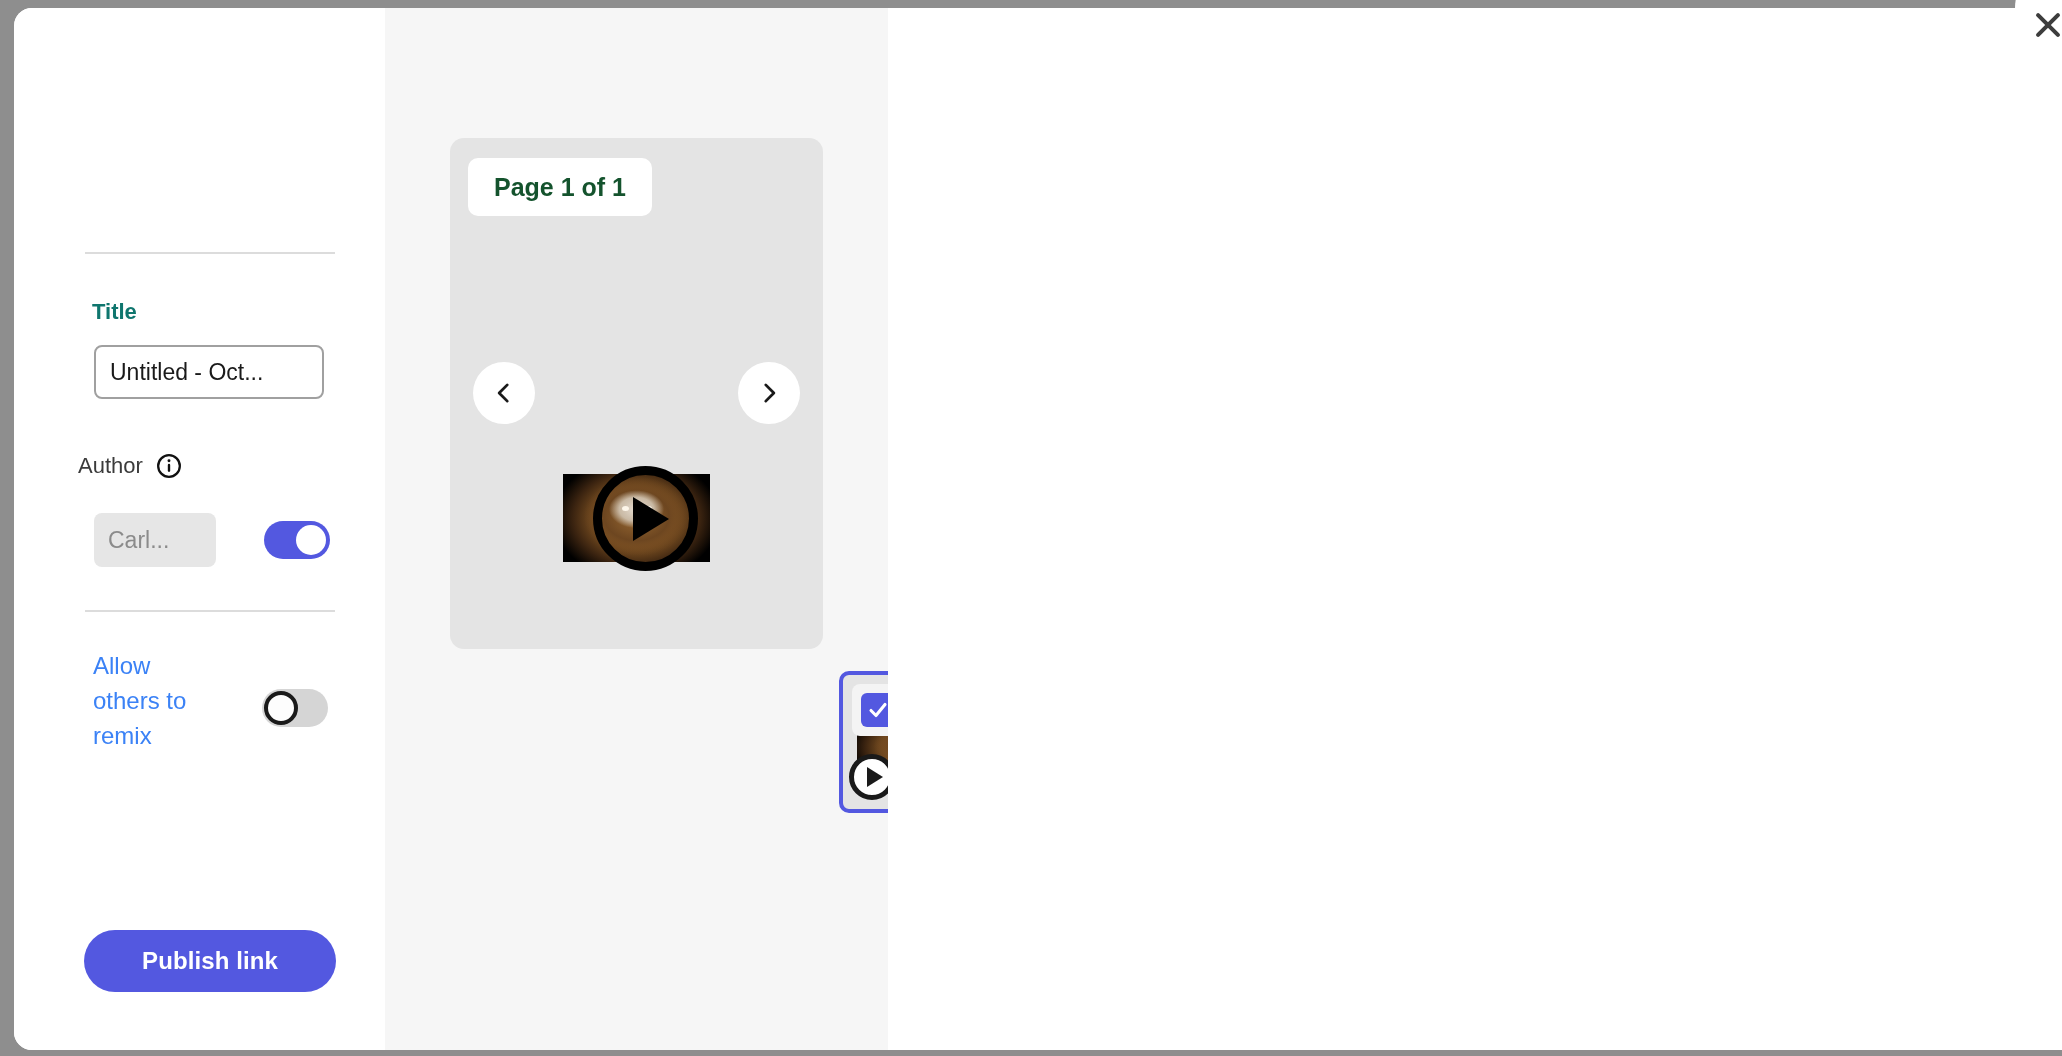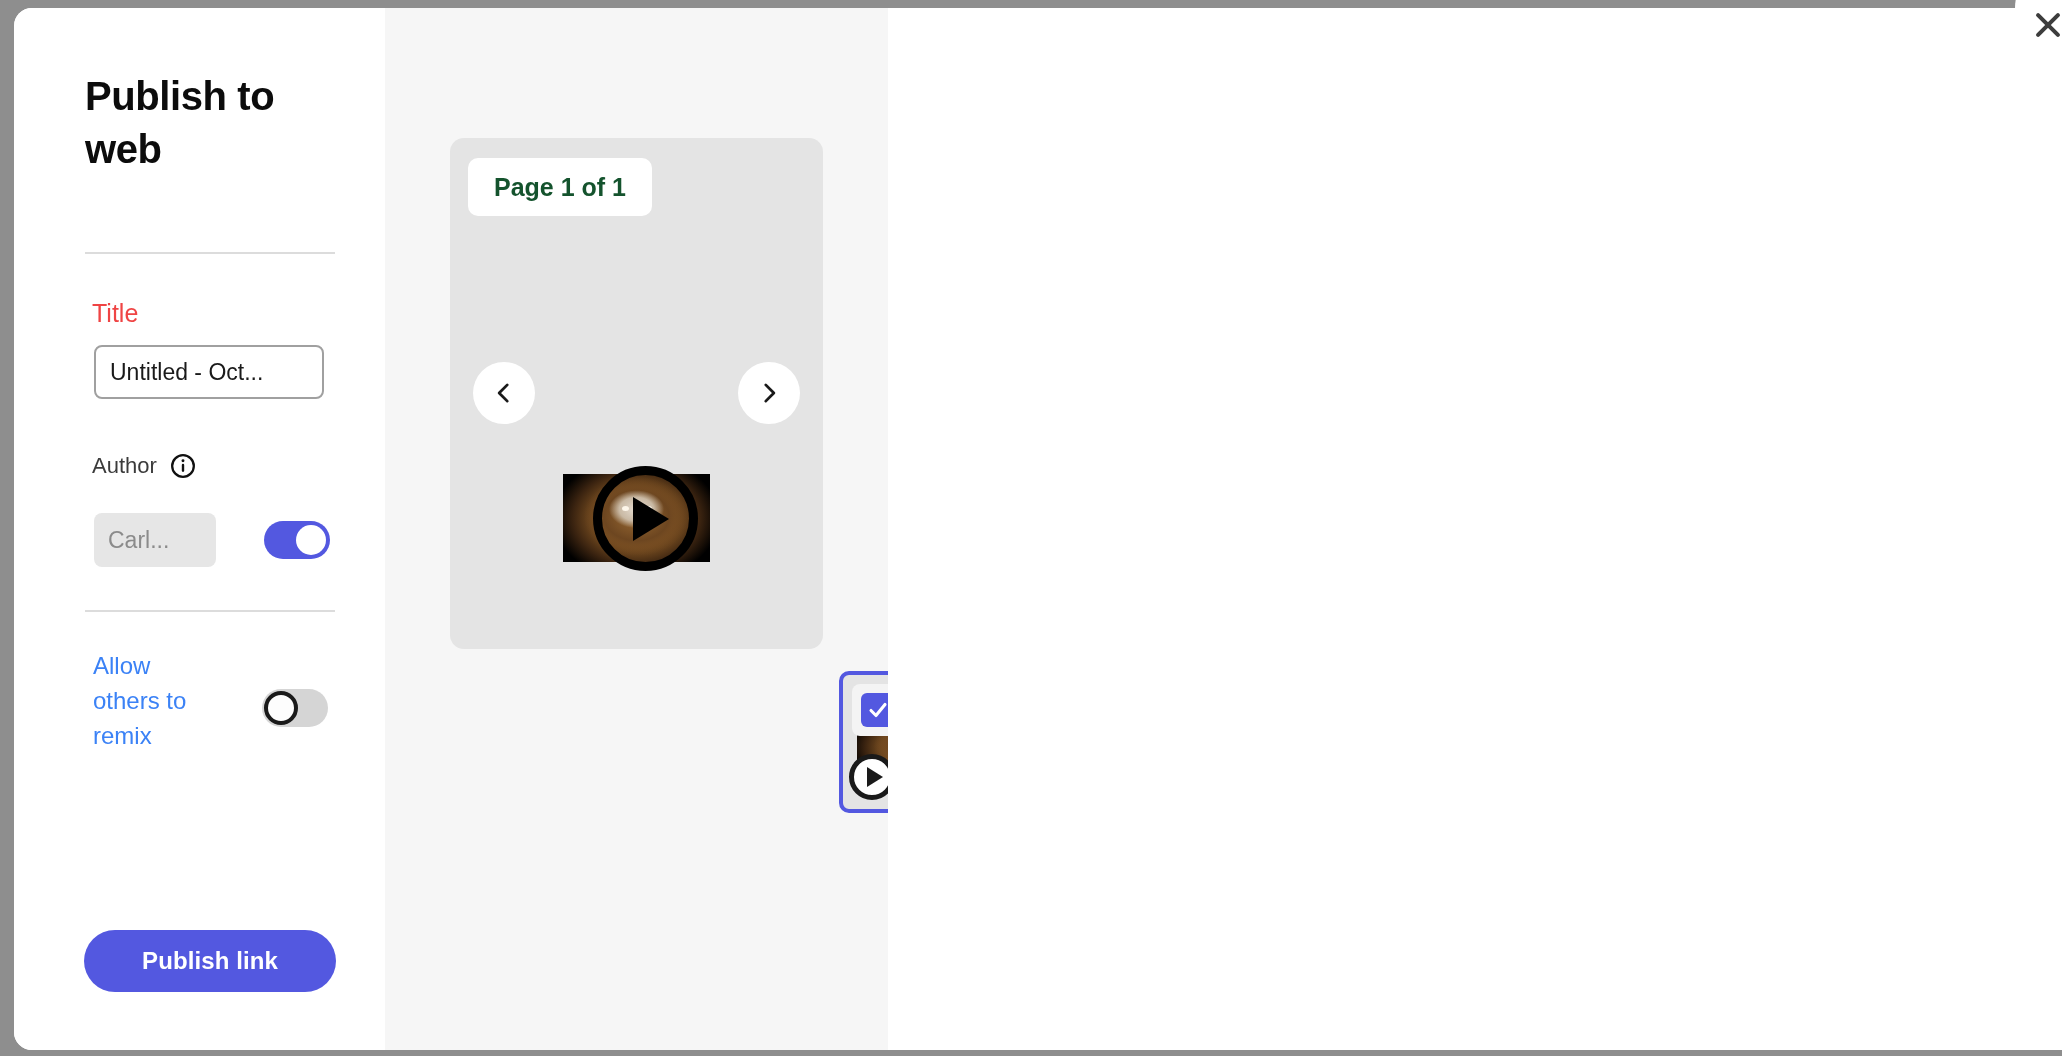--- a/index.html
+++ b/index.html
@@ -53,23 +53,23 @@
     width: 250px;
     height: 2px;
     background: #dcdcdc;
     border: 0;
   }
   #divider-top { top: 244px; }
   #divider-mid { top: 602px; }
 
   .field-label {
     position: absolute;
-    font-size: 25px;
-    color: #ef4444;
-    font-weight: 400;
+    font-size: 22px;
+    color: #0f766e;
+    font-weight: 700;
   }
   #label-title { left: 78px; top: 291px; }
 
   #title-input {
     position: absolute;
     left: 80px;
     top: 337px;
     width: 230px;
     height: 54px;
     border: 2px solid #a0a0a0;
@@ -77,21 +77,21 @@
     background: #ffffff;
     font-family: "Liberation Sans", sans-serif;
     font-size: 23px;
     color: #1a1a1a;
     padding: 0 14px;
     outline: none;
   }
 
   #author-row {
     position: absolute;
-    left: 78px;
+    left: 64px;
     top: 445px;
     display: flex;
     align-items: center;
     gap: 13px;
   }
   #author-row .field-label-static {
     font-size: 22px;
     color: #3b3b3b;
   }
   .info-icon {
@@ -388,21 +388,20 @@
     padding-right: 26px;
   }
 </style>
 </head>
 <body>
 
 <div id="modal">
 
   <div id="left-panel">
 
-    <div class="dialog-title">Publish to web</div>
 
     <hr id="divider-top" class="divider">
 
     <div id="label-title" class="field-label">Title</div>
 
     <input id="title-input" type="text" value="Untitled - Oct..." style="">
 
     <div id="author-row">
       <span class="field-label-static">Author</span>
       <span>

